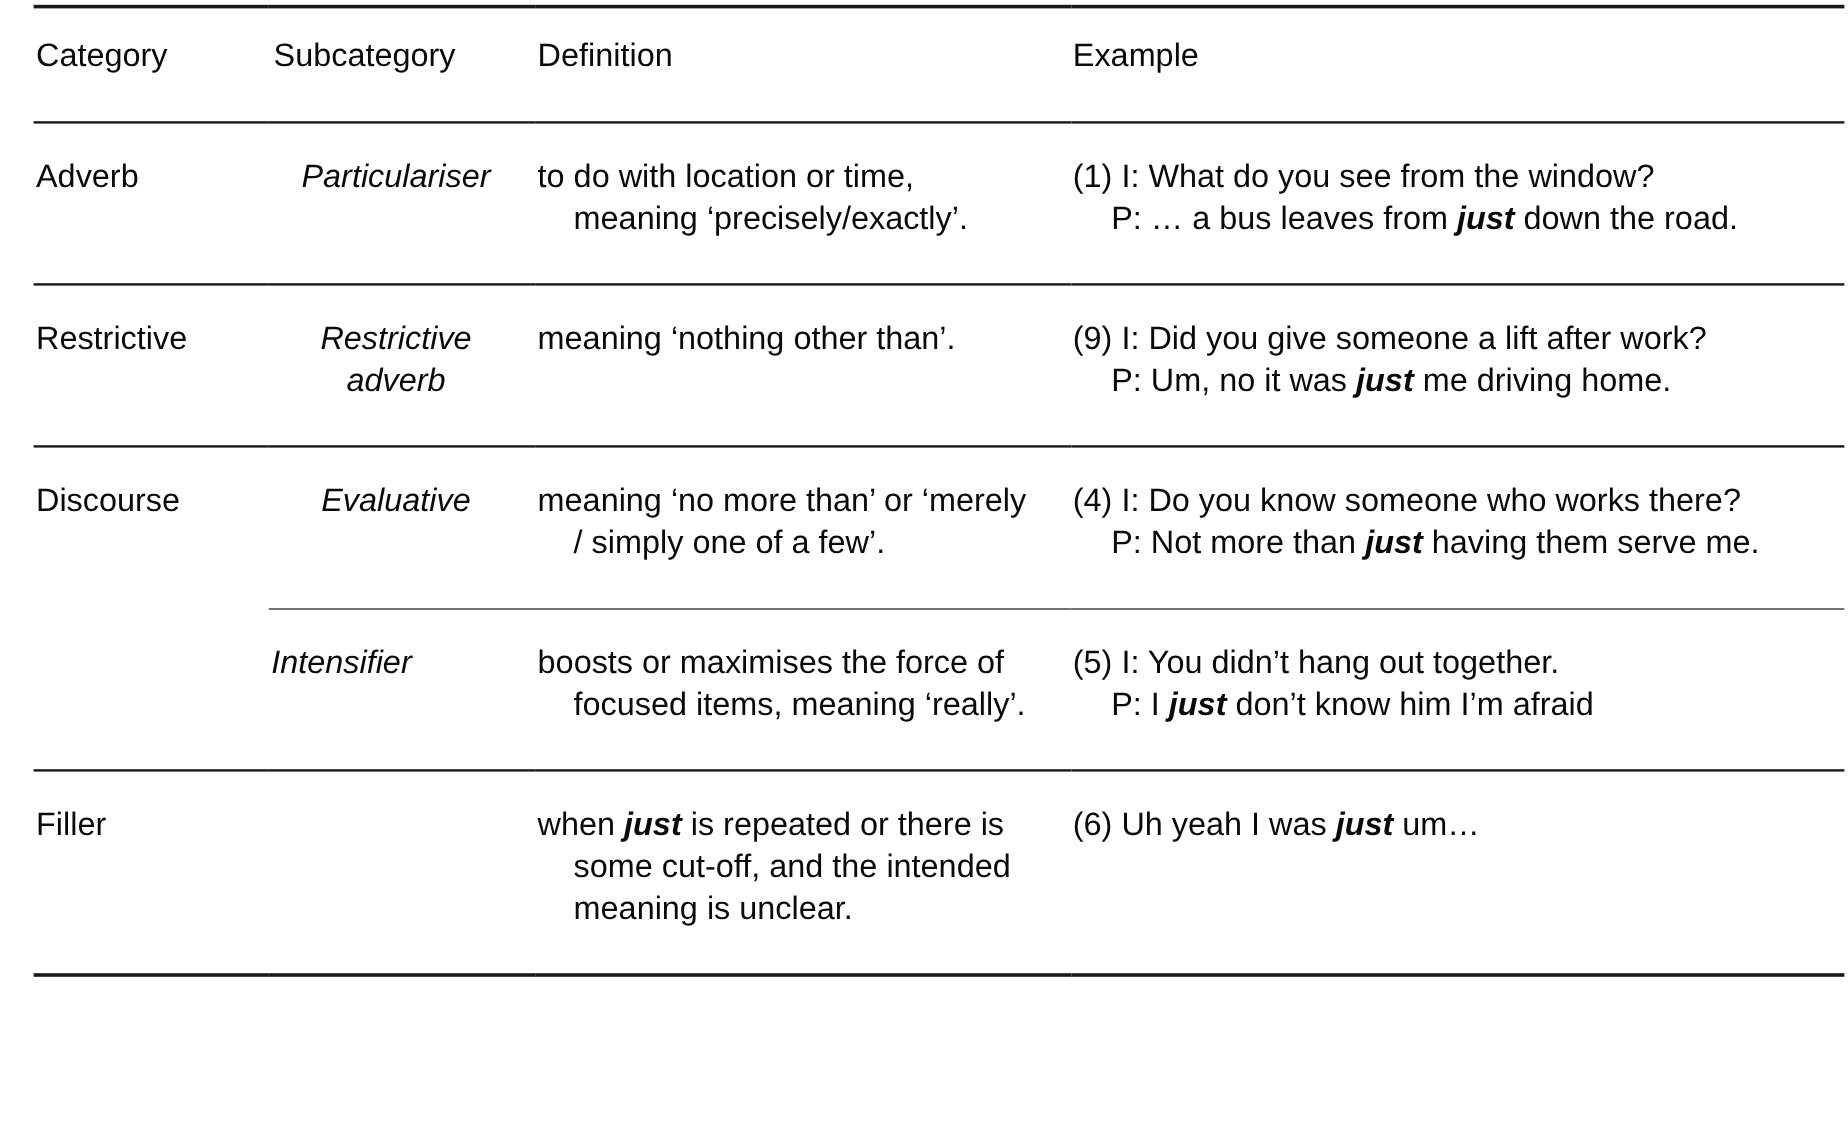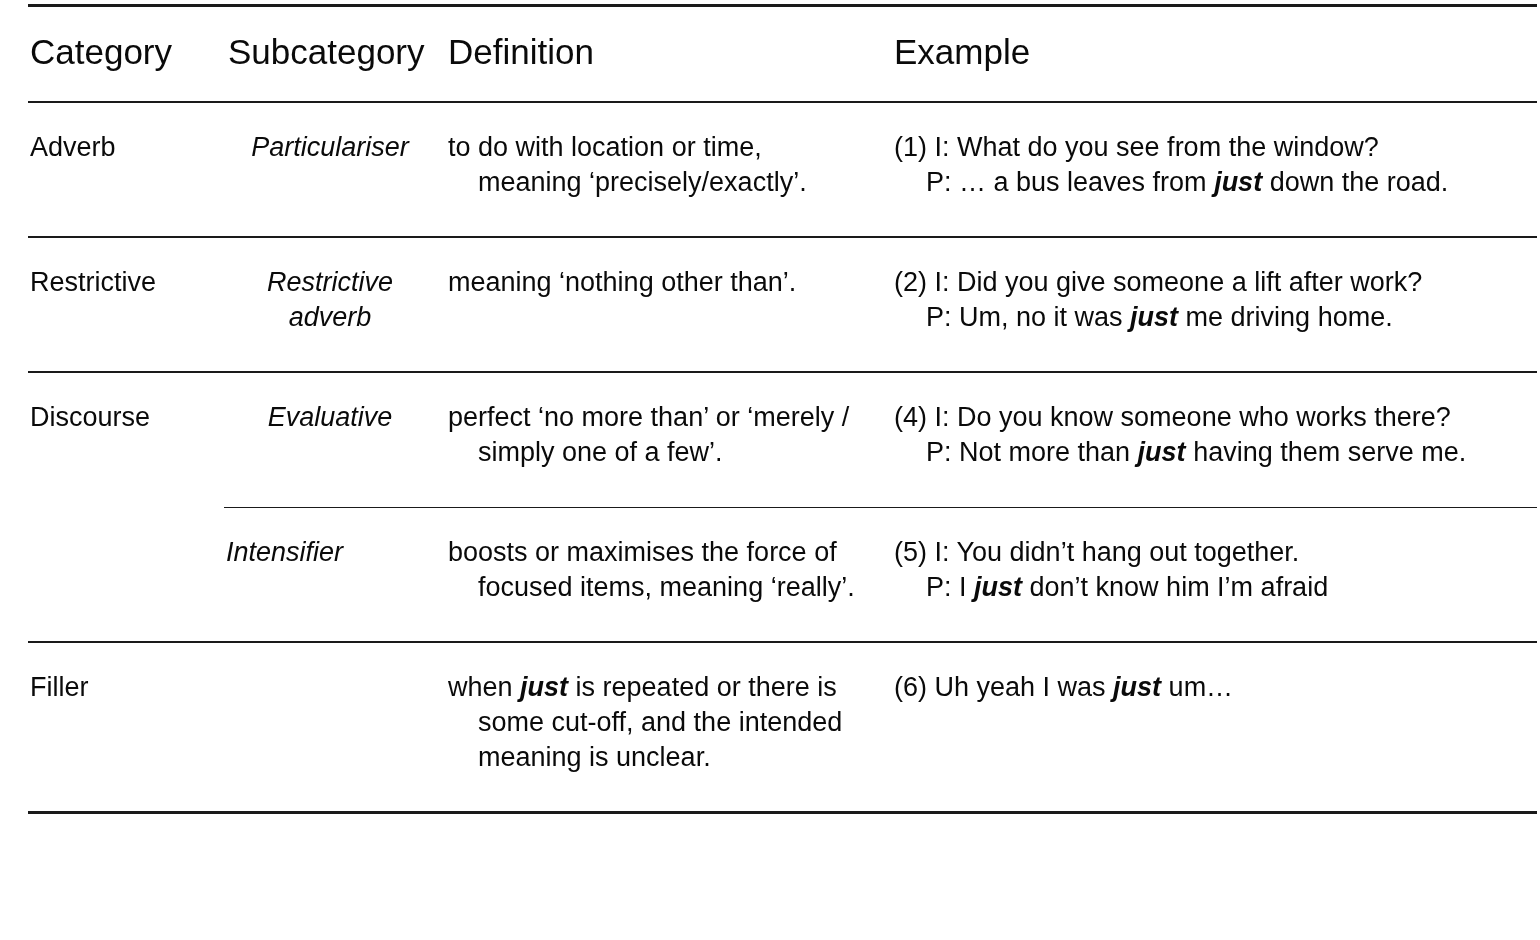--- a/index.html
+++ b/index.html
@@ -52,21 +52,21 @@
   
   th, td {
     vertical-align: top;
     padding: 0;
     font-weight: normal;
     text-align: left;
   }
 
   .hdr-cell {
     height: 72px;
-    font-size: 35px;
+    font-size: 27px;
     padding-top: 22px;
     vertical-align: top;
     white-space: nowrap;
   }
 
   .cell-pad { padding-top: 27px; padding-bottom: 36px; }
 
   .cat   { padding-left: 2px; padding-right: 8px; }
   .sub   { text-align: center; padding-left: 4px; padding-right: 14px; }
   .sub.left-align { text-align: left; padding-left: 2px; }
@@ -136,33 +136,33 @@
 
       <tr class="rule-full">
         <td class="cell-pad cat">Restrictive</td>
         <td class="cell-pad sub">
           <span class="hang">Restrictive adverb</span>
         </td>
         <td class="cell-pad def">
           <span class="hang">meaning ‘nothing other than’.</span>
         </td>
         <td class="cell-pad ex">
-          <span class="exline"><span>(2) I: Did you give someone a lift after work?</span></span>
+          <span class="exline"><span>(9) I: Did you give someone a lift after work?</span></span>
           <span class="exline cont"><span>P: Um, no it was </span><em class="it">just</em><span> me driving home.</span></span>
         </td>
       </tr>
 
 
       <tr class="rule-full">
         <td class="cell-pad cat">Discourse</td>
         <td class="cell-pad sub">
           <span class="hang">Evaluative</span>
         </td>
         <td class="cell-pad def">
-          <span class="hang">perfect ‘no more than’ or ‘merely / simply one of a few’.</span>
+          <span class="hang">meaning ‘no more than’ or ‘merely / simply one of a few’.</span>
         </td>
         <td class="cell-pad ex">
           <span class="exline"><span>(4) I: Do you know someone who works there?</span></span>
           <span class="exline cont"><span>P: Not more than </span><em class="it">just</em><span> having them serve me.</span></span>
         </td>
       </tr>
 
       <tr class="inner">
         <td class="cell-pad cat cat-blank"></td>
         <td class="cell-pad sub left-align has-inner-rule">

